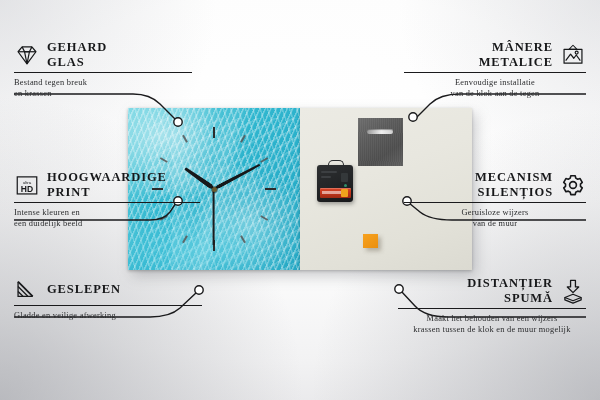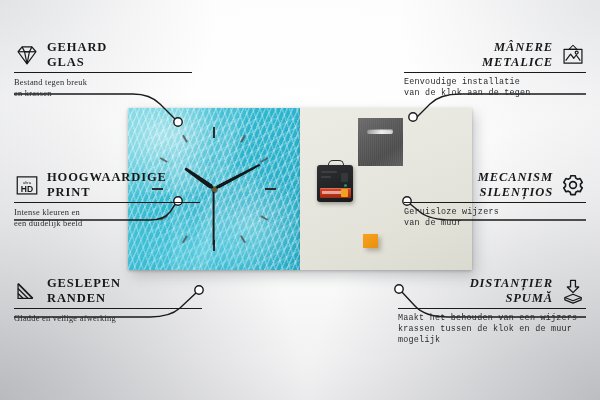--- a/index.html
+++ b/index.html
@@ -126,22 +126,22 @@
     font-family:"Liberation Serif", serif;font-weight:700;text-transform:uppercase;
   }
   .feat .rule{height:1px;background:#1a1a1c;margin:3px 0 4px;}
   .feat .sub{
     font-size:8.4px;line-height:11px;color:#2a2b2d;letter-spacing:.25px;
     font-family:"Liberation Serif", serif;
   }
   .feat.left .ttl{text-align:left;}
   .feat.left .sub{text-align:left;}
   .feat.right .row{justify-content:flex-end;}
-  .feat.right .ttl{text-align:right;font-style:italic;}
-  .feat.right .sub{text-align:left;font-family:Liberation Mono, monospace;}
+  .feat.right .ttl{text-align:right;}
+  .feat.right .sub{text-align:center;}
   .ico{width:26px;height:26px;flex:0 0 26px;display:block;}
 
   
   #wires{position:absolute;left:0;top:0;width:600px;height:400px;pointer-events:none;}
 
   .f1{left:14px;top:40px;width:178px;}
   .f2{left:14px;top:170px;width:186px;}
   .f3{left:14px;top:276px;width:188px;}
   .f4{left:404px;top:40px;width:182px;}
   .f5{left:404px;top:170px;width:182px;}
@@ -293,21 +293,20 @@
       <svg class="ico" viewBox="0 0 32 32">
         <g stroke="#17181a" stroke-width="1.6" fill="none">
           <path d="M5 7 L5 25 L23 25"></path>
           <path d="M5 7 L23 25" stroke-width="2.1"></path>
           <path d="M5 13 L17 25"></path>
           <path d="M5 19 L11 25"></path>
         </g>
       </svg>
       <div>
         <div class="ttl">GESLEPEN</div>
-        <div class="ttl">RANDEN</div>
       </div>
     </div>
     <div class="rule"></div>
     <div class="sub">Gladde en veilige afwerking</div>
   </div>
 
   <div class="feat right f4">
     <div class="row">
       <div>
         <div class="ttl">MÂNERE</div>

